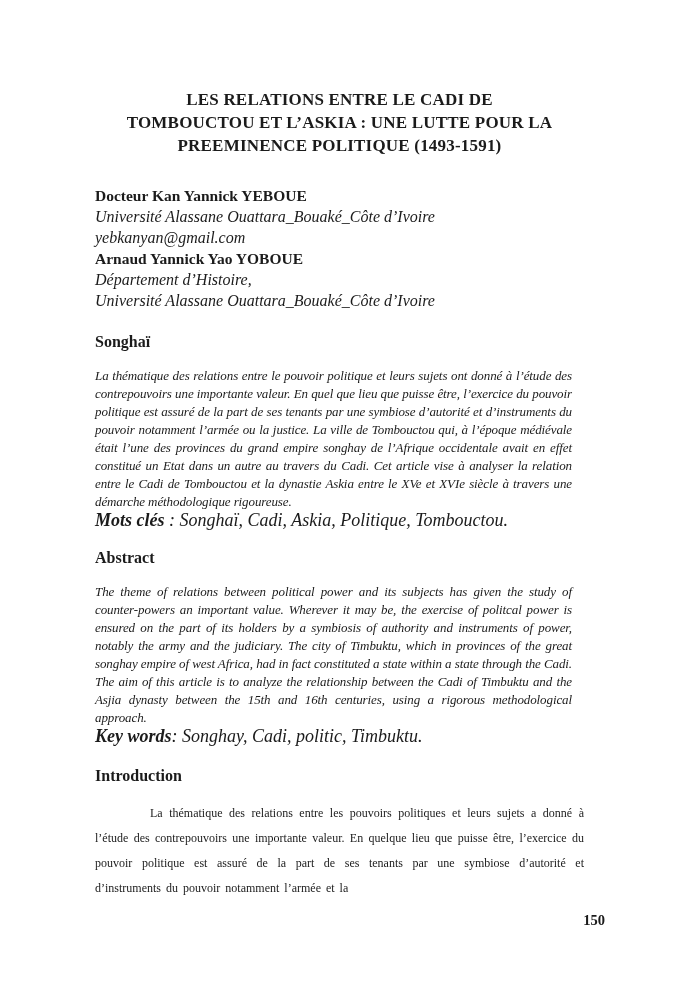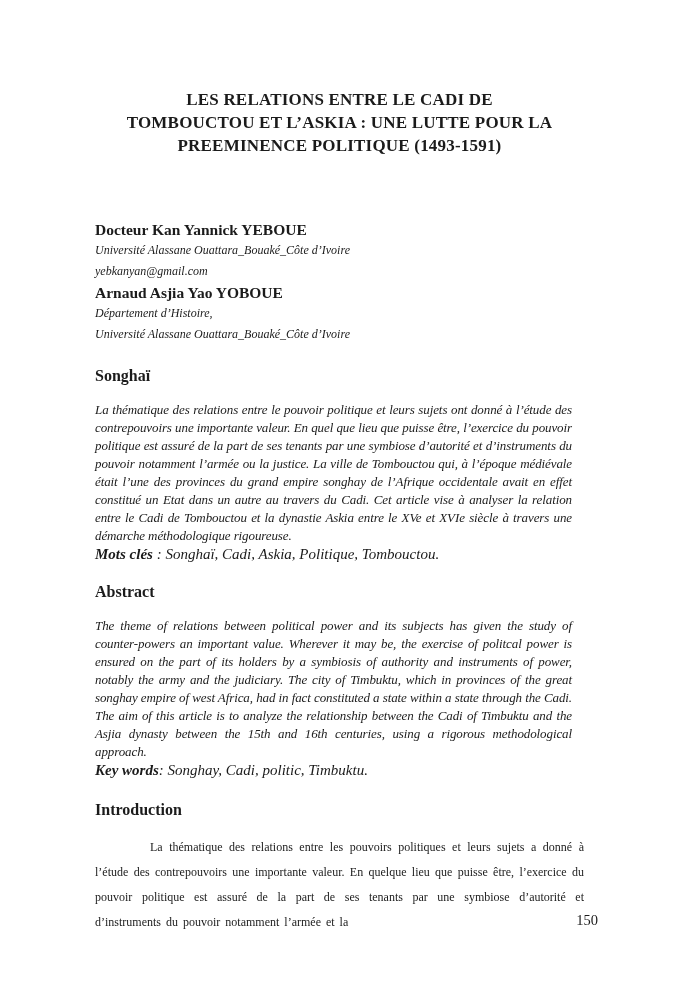--- a/index.html
+++ b/index.html
@@ -16,29 +16,29 @@
   }
   
   .title {
     text-align: center;
     font-weight: bold;
     font-size: 17px;
     line-height: 23px;
     letter-spacing: 0.2px;
   }
   
-  .authors { margin-top: 62px; }
+  .authors { margin-top: 28px; }
   .author-name {
     font-weight: bold;
     font-size: 15.5px;
     line-height: 21px;
   }
   .author-affil {
     font-style: italic;
-    font-size: 12px;
+    font-size: 16px;
     line-height: 21px;
   }
   
   .sec-heading {
     margin: 0;
     font-size: 16px;
     font-weight: bold;
     line-height: 20px;
   }
   .resume-sec   { margin-top: 21px; }
@@ -49,58 +49,58 @@
     margin: 15px 12px 0 0;
     font-style: italic;
     font-size: 13px;
     line-height: 18px;
     text-align: justify;
     letter-spacing: -0.1px;
   }
   .keywords {
     margin: 0;
     font-style: italic;
-    font-size: 15px;
+    font-size: 18px;
     line-height: 18px;
   }
   .kw-label { font-weight: bold; }
   
   .body-text {
     margin: 15px 0 0 0;
     font-size: 12px;
     line-height: 25px;
     text-align: justify;
     text-indent: 55px;
     word-spacing: 2px;
   }
   
   .page-number {
     position: absolute;
     top: 912px;
-    right: 102px;
-    font-weight: normal;
+    right: 95px;
+    font-weight: bold;
     font-size: 14.5px;
   }
 </style>
 </head>
 <body>
 
 <div class="page">
 
   <header class="title">
     <div>LES RELATIONS ENTRE LE CADI DE</div>
     <div>TOMBOUCTOU ET L’ASKIA : UNE LUTTE POUR LA</div>
     <div>PREEMINENCE POLITIQUE (1493-1591)</div>
   </header>
 
   <section class="authors">
     <div class="author-name">Docteur Kan Yannick YEBOUE</div>
     <div class="author-affil">Université Alassane Ouattara_Bouaké_Côte d’Ivoire</div>
     <div class="author-affil">yebkanyan@gmail.com</div>
-    <div class="author-name">Arnaud Asjia Yao YOBOUE</div>
+    <div class="author-name">Arnaud Yannick Yao YOBOUE</div>
     <div class="author-affil">Département d’Histoire,</div>
     <div class="author-affil">Université Alassane Ouattara_Bouaké_Côte d’Ivoire</div>
   </section>
 
   <section class="resume-sec">
     <h2 class="sec-heading">Songhaï</h2>
     <p class="abstract-text">La thématique des relations entre le pouvoir politique et leurs sujets ont donné à l’étude des contrepouvoirs une importante valeur. En quel que lieu que puisse être, l’exercice du pouvoir politique est assuré de la part de ses tenants par une symbiose d’autorité et d’instruments du pouvoir notamment l’armée ou la justice. La ville de Tombouctou qui, à l’époque médiévale était l’une des provinces du grand empire songhay de l’Afrique occidentale avait en effet constitué un Etat dans un autre au travers du Cadi. Cet article vise à analyser la relation entre le Cadi de Tombouctou et la dynastie Askia entre le XVe et XVIe siècle à travers une démarche méthodologique rigoureuse.</p>
     <p class="keywords"><span class="kw-label">Mots clés</span><span> : Songhaï, Cadi, Askia, Politique, Tombouctou.</span></p>
   </section>
 

